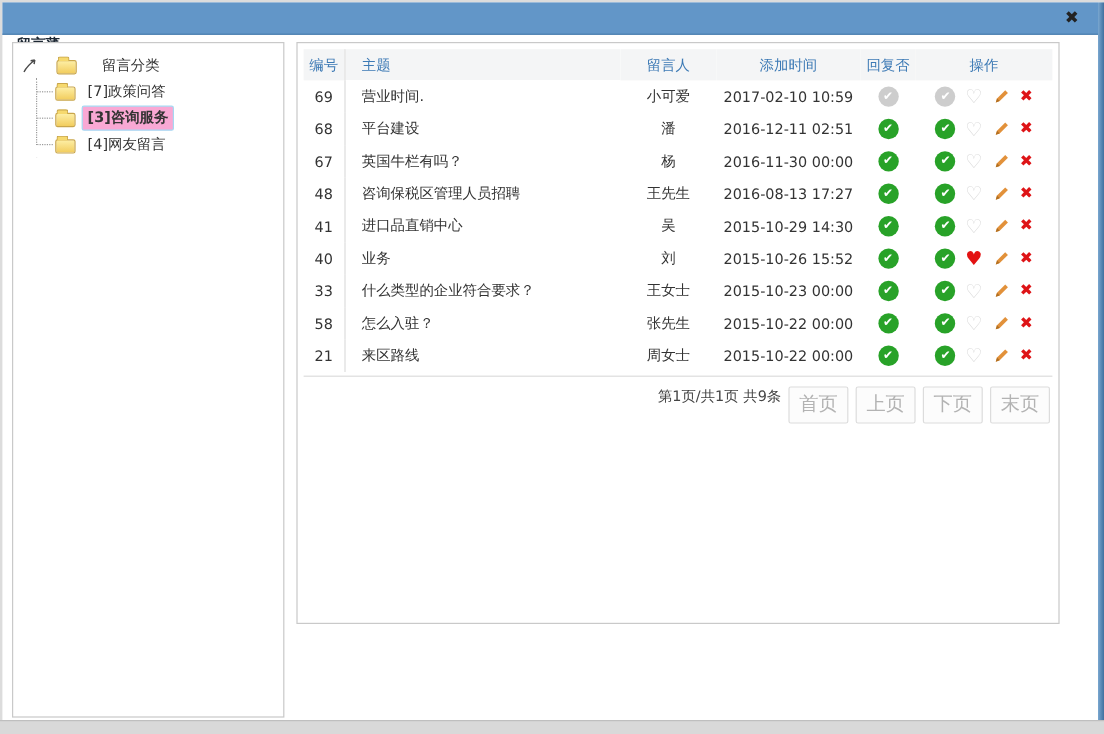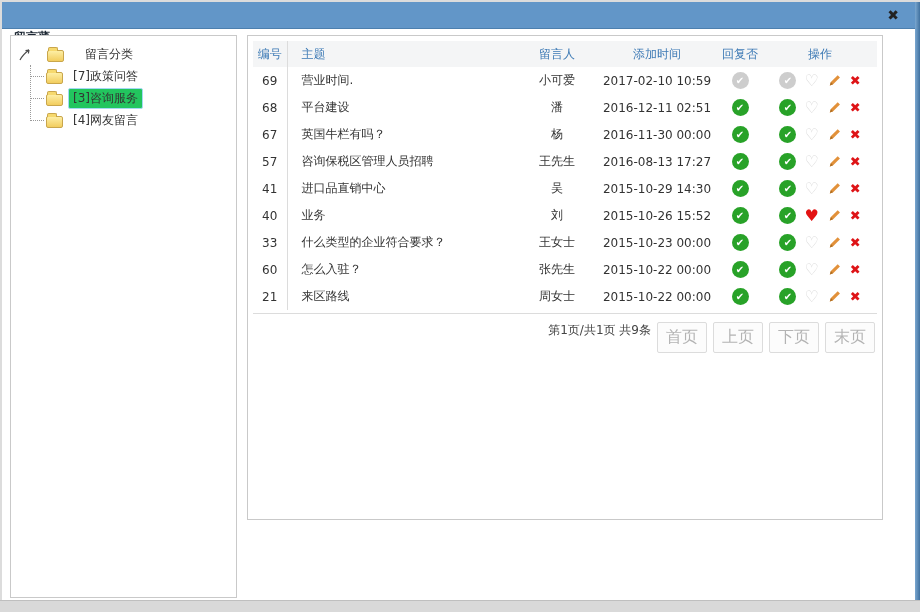--- a/index.html
+++ b/index.html
@@ -32,21 +32,21 @@
   .tree { font-size:12px; color:#333; }
   .tree-root { display:flex; align-items:center; height:22px; gap:16px; padding-left:3px; }
   .tree-children { margin-left:15px; border-left:1px dotted #9a9a9a; }
   .tree-node { display:flex; align-items:center; height:22px; gap:5px;
                position:relative; padding-left:15px; cursor:pointer; }
   .tree-node::before { content:""; position:absolute; left:0; top:11px; width:13px;
                        border-top:1px dotted #9a9a9a; }
   .tree-node:last-child::after { content:""; position:absolute; left:-1px; top:12px;
                        bottom:0; width:2px; background:#fff; }
   .node-label { padding:1px 4px; border:1px solid transparent; white-space:nowrap; }
-  .node-label.selected { background:#22c55e; border-color:#a5d9f3; border-radius:2px; }
+  .node-label.selected { background:#f9a8d4; border-color:#a5d9f3; border-radius:2px;font-weight:bold; }
 
   .folder { display:inline-block; width:17px; height:12px; position:relative; flex:0 0 auto;
             background:linear-gradient(#fdeea4,#f2cd5e); border:1px solid #c9a64b; border-radius:2px; margin-top:3px; }
   .folder::before { content:""; position:absolute; top:-4px; left:0px; width:8px; height:3px;
             background:#f6d96e; border:1px solid #c9a64b; border-bottom:none; border-radius:2px 2px 0 0; }
 
   
   .grid-panel {
     position:absolute; left:247px; top:35px; width:636px; height:485px;
     border:1px solid #c9c9c9; background:#fff; padding:5px;
@@ -203,21 +203,21 @@
           <svg width="15" height="15" viewBox="0 0 16 16">
             <path d="M3 13.2 L4.1 9.6 L11.4 2.3 L13.8 4.7 L6.5 12 L3 13.2 Z" fill="#e2913a"></path>
             <path d="M3 13.2 L4.1 9.6 L6.5 12 Z" fill="#b06f22"></path>
           </svg>
         </span>
         <span class="delete-x">✖</span>
       </span>
     </td>
   </tr>
           <tr>
-    <td class="col-id">57</td>
+    <td class="col-id">48</td>
     <td class="col-subject">咨询保税区管理人员招聘</td>
     <td>王先生</td>
     <td>2016-08-13 17:27</td>
     <td>
       <span class="check icon-btn on">✔</span>
     </td>
     <td>
       <span class="ops">
         <span class="check icon-btn on">✔</span>
         <span class="heart icon-btn off">♡</span>
@@ -291,21 +291,21 @@
           <svg width="15" height="15" viewBox="0 0 16 16">
             <path d="M3 13.2 L4.1 9.6 L11.4 2.3 L13.8 4.7 L6.5 12 L3 13.2 Z" fill="#e2913a"></path>
             <path d="M3 13.2 L4.1 9.6 L6.5 12 Z" fill="#b06f22"></path>
           </svg>
         </span>
         <span class="delete-x">✖</span>
       </span>
     </td>
   </tr>
           <tr>
-    <td class="col-id">60</td>
+    <td class="col-id">58</td>
     <td class="col-subject">怎么入驻？</td>
     <td>张先生</td>
     <td>2015-10-22 00:00</td>
     <td>
       <span class="check icon-btn on">✔</span>
     </td>
     <td>
       <span class="ops">
         <span class="check icon-btn on">✔</span>
         <span class="heart icon-btn off">♡</span>

